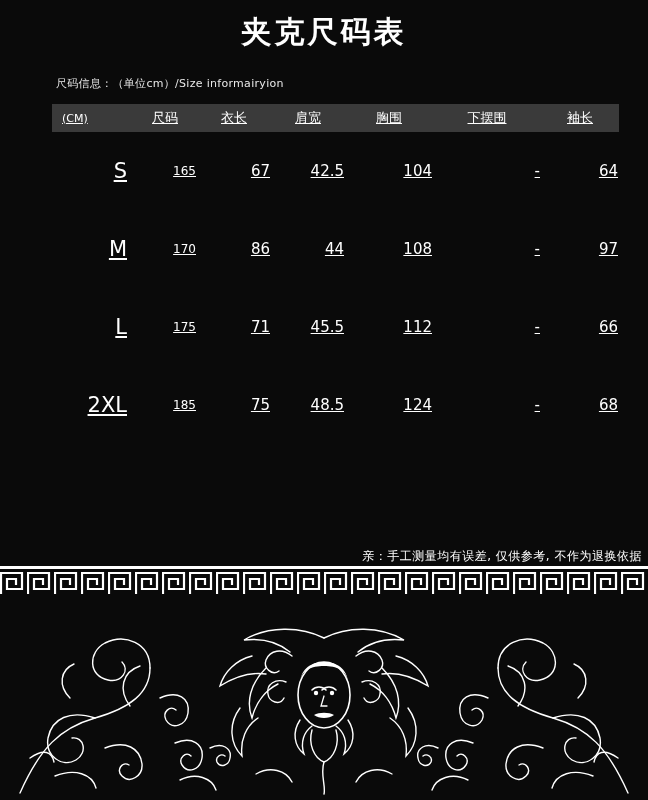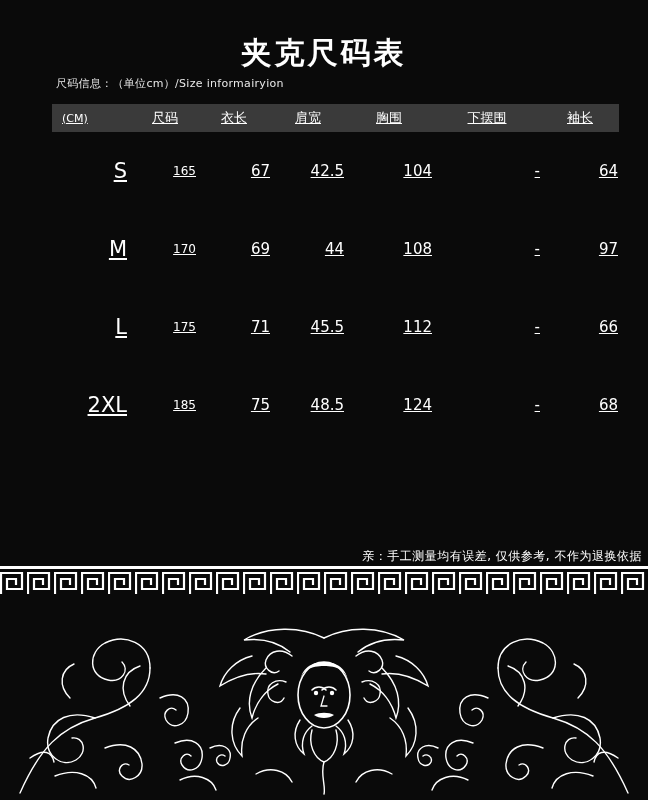--- a/index.html
+++ b/index.html
@@ -20,21 +20,21 @@
     height: 800px;
     background: #0a0a0a;
     position: relative;
     box-sizing: border-box;
   }
   .title {
     text-align: center;
     font-size: 30px;
     font-weight: bold;
     letter-spacing: 3px;
-    padding-top: 33px;
+    padding-top: 12px;
     color: #ffffff;
     font-family: Liberation Mono, monospace;
   }
   .subinfo {
     position: absolute;
     left: 56px;
     top: 76px;
     font-size: 11px;
     color: #e8e8e8;
     letter-spacing: 0.3px;
@@ -157,21 +157,21 @@
           <td class="numcol">165</td>
           <td>67</td>
           <td>42.5</td>
           <td>104</td>
           <td>-</td>
           <td>64</td>
         </tr>
         <tr>
           <td class="sizename">M</td>
           <td class="numcol">170</td>
-          <td>69</td>
+          <td>86</td>
           <td>44</td>
           <td>108</td>
           <td>-</td>
           <td>97</td>
         </tr>
         <tr>
           <td class="sizename">L</td>
           <td class="numcol">175</td>
           <td>71</td>
           <td>45.5</td>

